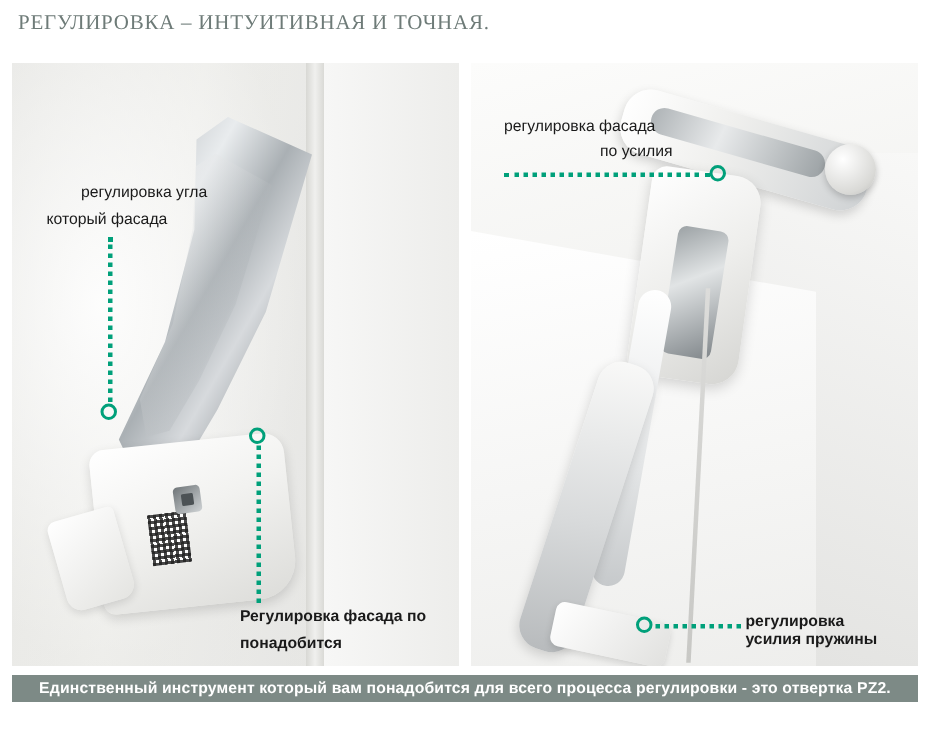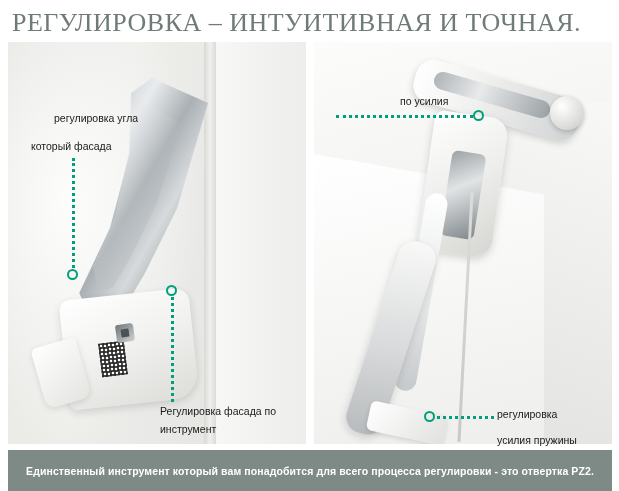--- a/index.html
+++ b/index.html
@@ -19,21 +19,21 @@
     height: 491px;
     background: #ffffff;
   }
 
   
   .title {
     position: absolute;
     left: 12px;
     top: 8px;
     font-family: "Liberation Serif", serif;
-    font-size: 26px;
+    font-size: 14px;
     letter-spacing: 0.5px;
     color: #6e7b78;
     white-space: nowrap;
   }
 
   
   .panel {
     position: absolute;
     overflow: hidden;
     background: #f3f3f1;
@@ -282,29 +282,29 @@
   }
 
   
   .label {
     position: absolute;
     font-size: 10.5px;
     line-height: 13px;
     color: #1a1a1a;
     white-space: nowrap;
   }
-  .label.bold { font-weight: normal; }
+  .label.bold { font-weight: bold; }
 
   
   .footer {
     position: absolute;
     left: 8px;
     top: 450px;
     width: 604px;
-    height: 41px;
+    height: 18px;
     background: #7d8a86;
     display: flex;
     align-items: center;
     justify-content: center;
   }
   .footer-text {
     color: #ffffff;
     font-size: 10.5px;
     font-weight: bold;
     letter-spacing: 0.1px;
@@ -340,36 +340,37 @@
     <div class="r-toparm-inner"></div>
     <div class="r-knob"></div>
     <div class="r-body"></div>
     <div class="r-mech"></div>
     <div class="r-cable"></div>
     <div class="r-lowerarm2"></div>
     <div class="r-lowerarm"></div>
     <div class="r-endcap"></div>
   </div>
 
-  <div class="label" style="left:18px; top:112px;padding-left:36px;">регулировка угла</div>
+  <div class="label" style="left:18px; top:122px;padding-left:36px;">регулировка угла</div>
   <div class="label" style="left:31px; top:140px;">который фасада</div>
   <div class="leader-v" style="left:72px; top:158px; height:110px;"></div>
   <div class="marker" style="left:67px; top:269px;"></div>
 
   <div class="marker" style="left:166px; top:285px;"></div>
   <div class="leader-v" style="left:171px; top:297px; height:105px;"></div>
   <div class="label bold" style="left:160px; top:405px;">Регулировка фасада по</div>
-  <div class="label bold" style="left:160px; top:423px;">инструмент</div>
-
+  <div class="label bold" style="left:160px; top:423px;">понадобится</div>
+
+  <div class="label" style="left:336px; top:78px;">регулировка фасада</div>
   <div class="label" style="left:400px; top:95px;">по усилия</div>
   <div class="leader" style="left:336px; top:115px; width:137px;"></div>
   <div class="marker" style="left:473px; top:110px;"></div>
 
   <div class="marker" style="left:424px; top:411px;"></div>
   <div class="leader" style="left:437px; top:416px; width:57px;"></div>
   <div class="label bold" style="left:497px; top:408px;text-align:center;">регулировка</div>
-  <div class="label bold" style="left:497px; top:434px;">усилия пружины</div>
+  <div class="label bold" style="left:497px; top:420px;">усилия пружины</div>
 
   <div class="footer">
     <span class="footer-text">Единственный инструмент который вам понадобится для всего процесса регулировки - это отвертка  PZ2.</span>
   </div>
 
 </div>
 
 </body></html>

